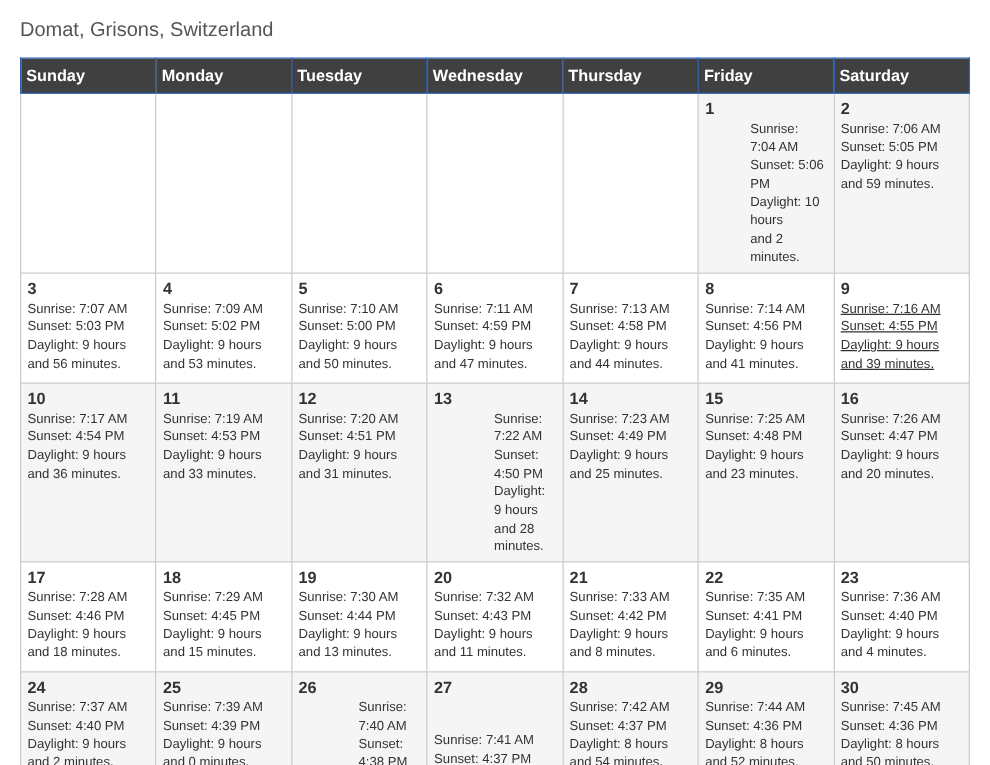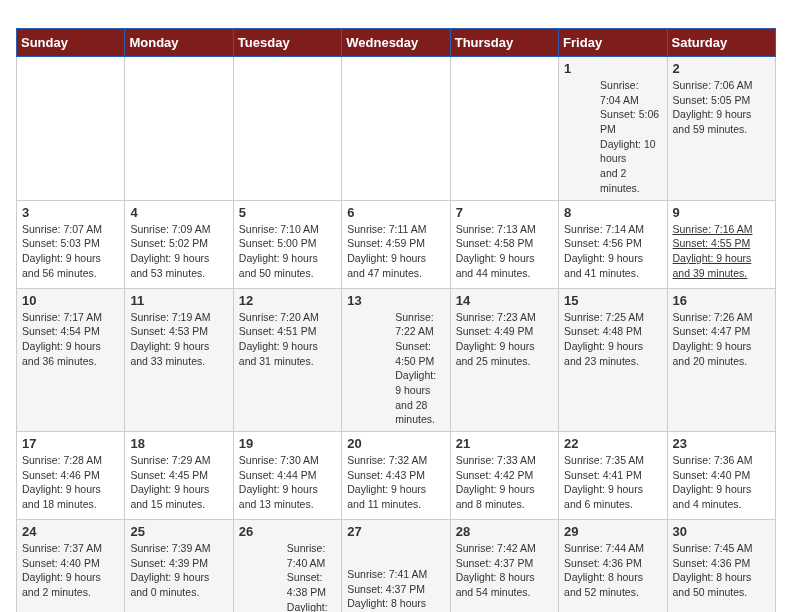--- a/index.html
+++ b/index.html
@@ -32,21 +32,21 @@
     .calendar-subtitle {
       font-size: 16px;
       color: #555;
     }
     table {
       width: 100%;
       border-collapse: collapse;
       table-layout: fixed;
     }
     thead tr th {
-      background: #7f1d1d;
+      background: #404040;
       color: #fff;
       font-size: 13px;
       font-weight: bold;
       padding: 6px 4px;
       text-align: left;
       border: 1px solid #2a5db0;
     }
     tbody tr td {
       vertical-align: top;
       border: 1px solid #ccc;
@@ -72,20 +72,21 @@
     }
     .empty-cell {
       background: #fff !important;
     }
   </style>
 </head>
 <body>
 
 <div class="header-area">
   <div class="title-area">
+    <div class="calendar-subtitle">Domat, Grisons, Switzerland</div>
   </div>
 </div>
 
 <table>
   <thead>
     <tr>
       <th>Sunday</th>
       <th>Monday</th>
       <th>Tuesday</th>
       <th>Wednesday</th>

